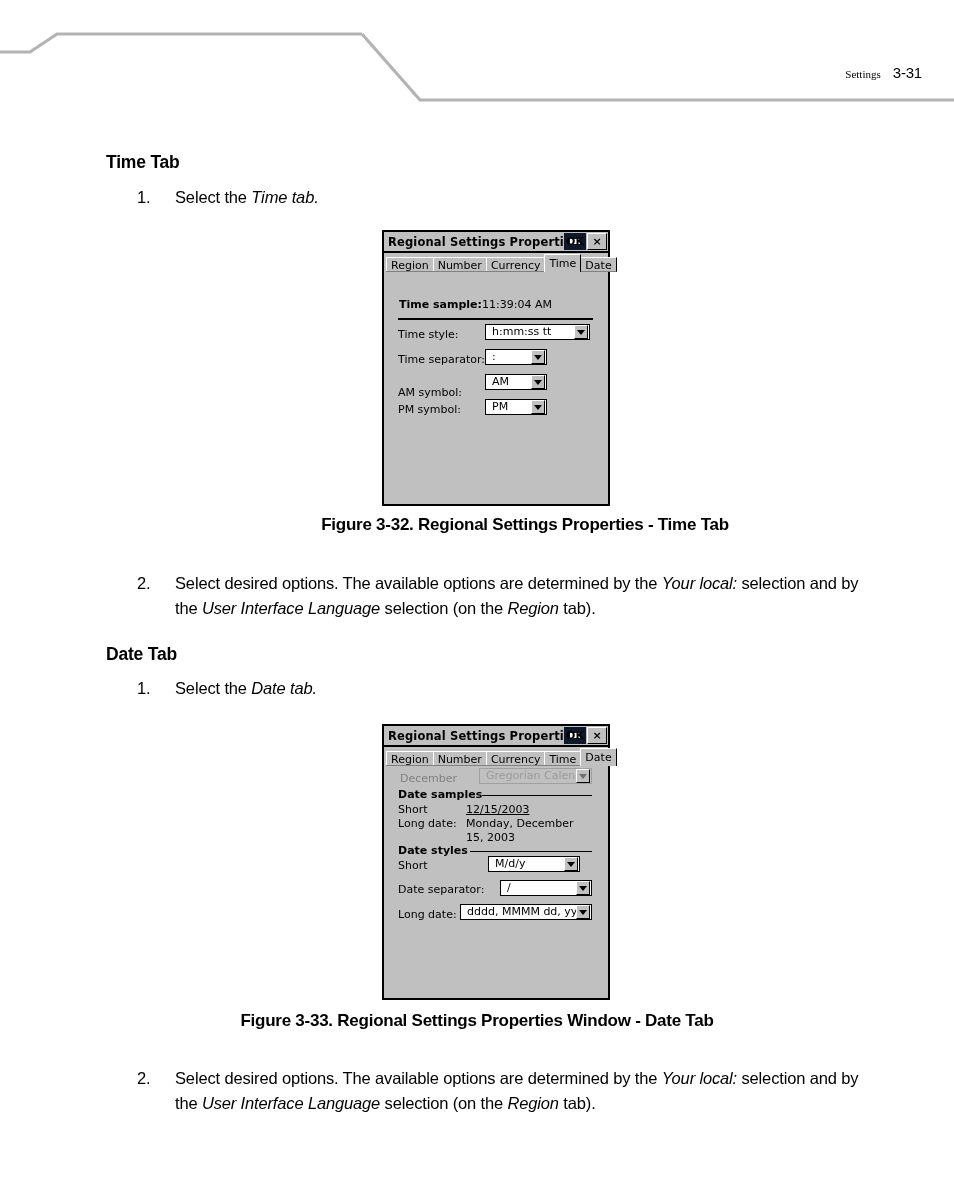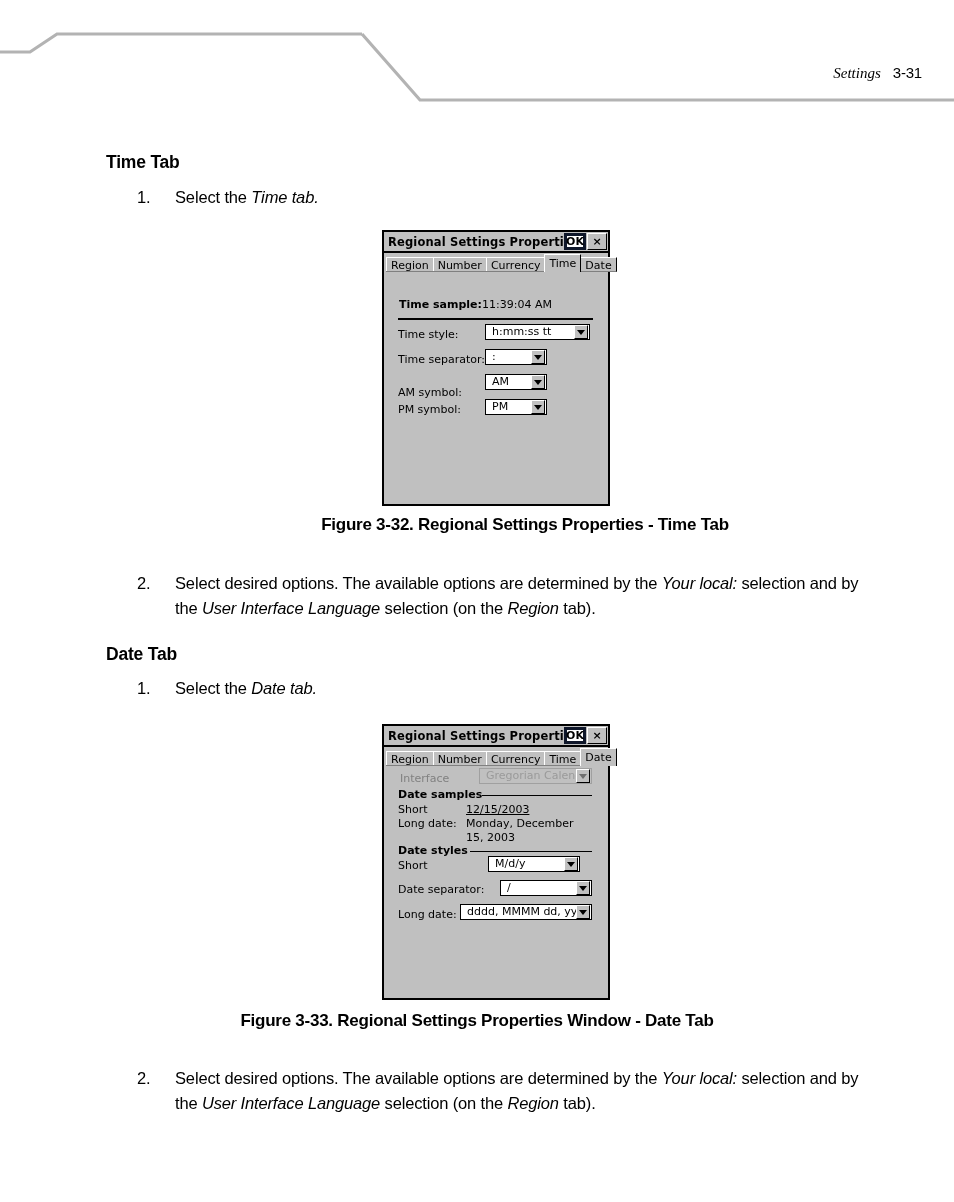--- a/index.html
+++ b/index.html
@@ -24,23 +24,22 @@
   }
   .page-header svg { display: block; }
   .header-text {
     position: absolute;
     right: 32px;
     top: 64px;
     font-size: 14.5px;
     white-space: nowrap;
   }
   .header-text .sec {
-    font-style: italic;
     font-family: "Liberation Serif", serif;
-    font-size: 15px;
+    font-size: 11px;
   }
   .header-text .pg {
     margin-left: 12px;
     font-size: 15px;
     letter-spacing: -0.2px;
   }
 
   
   .content { position: absolute; left: 0; top: 0; width: 954px; }
 
@@ -123,21 +122,21 @@
     border-top: 1px solid #ffffff;
     border-left: 1px solid #ffffff;
     border-right: 1px solid #000000;
     border-bottom: 1px solid #000000;
     box-sizing: border-box;
     margin-left: 1px;
   }
   .ce-btn.ok {
     background: #ffffff;
     width: 22px;
-    border: 3px solid #0f172a;
+    border: 6px solid #0f172a;
   }
 
   
   .ce-tabrow {
     position: relative;
     height: 19px;
     padding-left: 2px;
     display: flex;
     align-items: flex-end;
     box-sizing: border-box;
@@ -332,21 +331,21 @@
       <div class="ce-tab">Region</div>
       <div class="ce-tab">Number</div>
       <div class="ce-tab">Currency</div>
       <div class="ce-tab">Time</div>
       <div class="ce-tab active">Date</div>
       <div class="ce-tabline"></div>
     </div>
 
     <div class="ce-body" style="height:232px;">
 
-      <div class="ce-label dim abs" style="left:16px; top:6px;">Interface</div>
+      <div class="ce-label dim abs" style="left:16px; top:6px;">December</div>
       <div class="ce-combo dim abs" style="left:95px; top:2px; width:113px;">
         <span class="val">Gregorian Calendar</span>
         <span class="ce-arrow">
             <span class="tri"></span>
           </span>
       </div>
 
       <div class="ce-bold abs" style="left:14px; top:22px;">Date samples</div>
       <div class="ce-hr-thin abs" style="left:98px; top:29px; width:110px;"></div>
 

